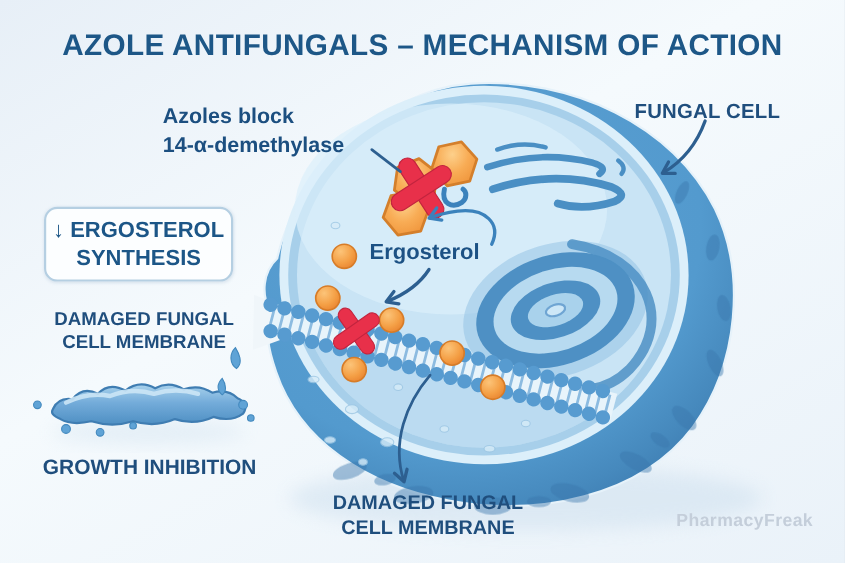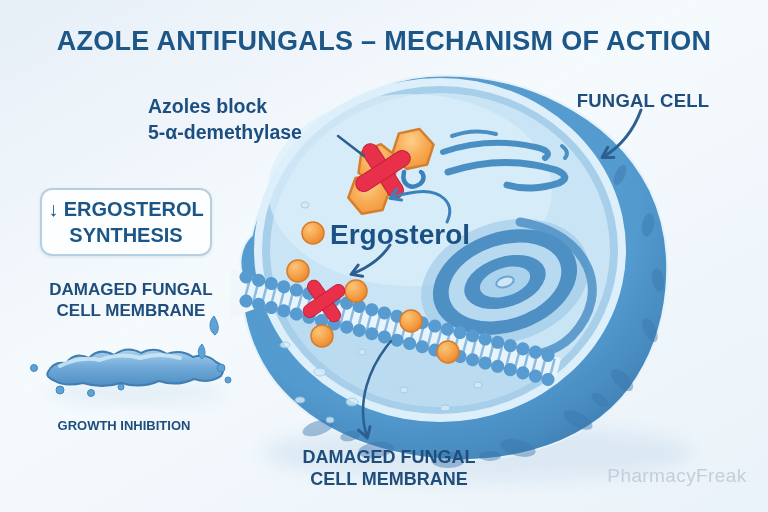--- a/index.html
+++ b/index.html
@@ -14,24 +14,24 @@
     left:0;right:0;top:26px;font-size:27px;color:#1d5787;letter-spacing:.3px;
   }
   .azoles{left:148px;top:93px;width:190px;font-size:19.5px;text-align:left;line-height:26px;color:#1c4f80;}
   .fungal{left:576px;top:90px;width:134px;font-size:18.5px;letter-spacing:.2px;}
   .ergbox{
     left:40px;top:188px;width:168px;height:58px;padding-top:6px;
     background:rgba(253,254,255,.92);border:2px solid #b5cfe2;border-radius:12px;
     font-size:20px;line-height:26px;color:#1c5687;box-shadow:0 1px 3px rgba(90,130,165,.18);
   }
   .dmgl{left:35px;top:279px;width:192px;font-size:17px;line-height:21px;}
-  .growth{left:24px;top:415px;width:200px;font-size:13px;line-height:22px;}
-  .erg{left:330px;top:218px;width:112px;font-size:28px;color:#1c5184;}
+  .growth{left:36px;top:415px;width:200px;font-size:19px;line-height:22px;}
+  .erg{left:330px;top:218px;width:112px;font-size:20px;color:#1c5184;}
   .dmgb{left:294px;top:446px;width:190px;font-size:18px;line-height:22px;}
-  .wm{left:598px;top:465px;width:158px;font-size:19px;font-weight:400;color:#c4ceda;letter-spacing:.4px;}
+  .wm{left:598px;top:465px;width:158px;font-size:16px;font-weight:700;color:#c4ceda;letter-spacing:.4px;}
 </style>
 </head>
 <body>
 
 <div class="stage">
 
 <svg width="768" height="512" viewBox="0 0 768 512">
   <defs>
     <radialGradient id="wallGrad" cx="40%" cy="34%" r="78%">
       <stop offset="0%" stop-color="#5da0d2"></stop>
@@ -194,21 +194,21 @@
     <circle cx="60" cy="390" r="4"></circle>
     <circle cx="91" cy="393" r="3.5"></circle>
     <circle cx="121" cy="387" r="3"></circle>
   </g>
 </svg>
 
 <div class="lbl title">AZOLE ANTIFUNGALS – MECHANISM OF ACTION</div>
 
 <div class="lbl azoles">
   <span>Azoles block</span><br>
-  <span>5-α-demethylase</span>
+  <span>14-α-demethylase</span>
 </div>
 
 <div class="lbl fungal">FUNGAL CELL</div>
 
 <div class="lbl ergbox">
   <span>↓ ERGOSTEROL</span><br>
   <span>SYNTHESIS</span>
 </div>
 
 <div class="lbl dmgl">

